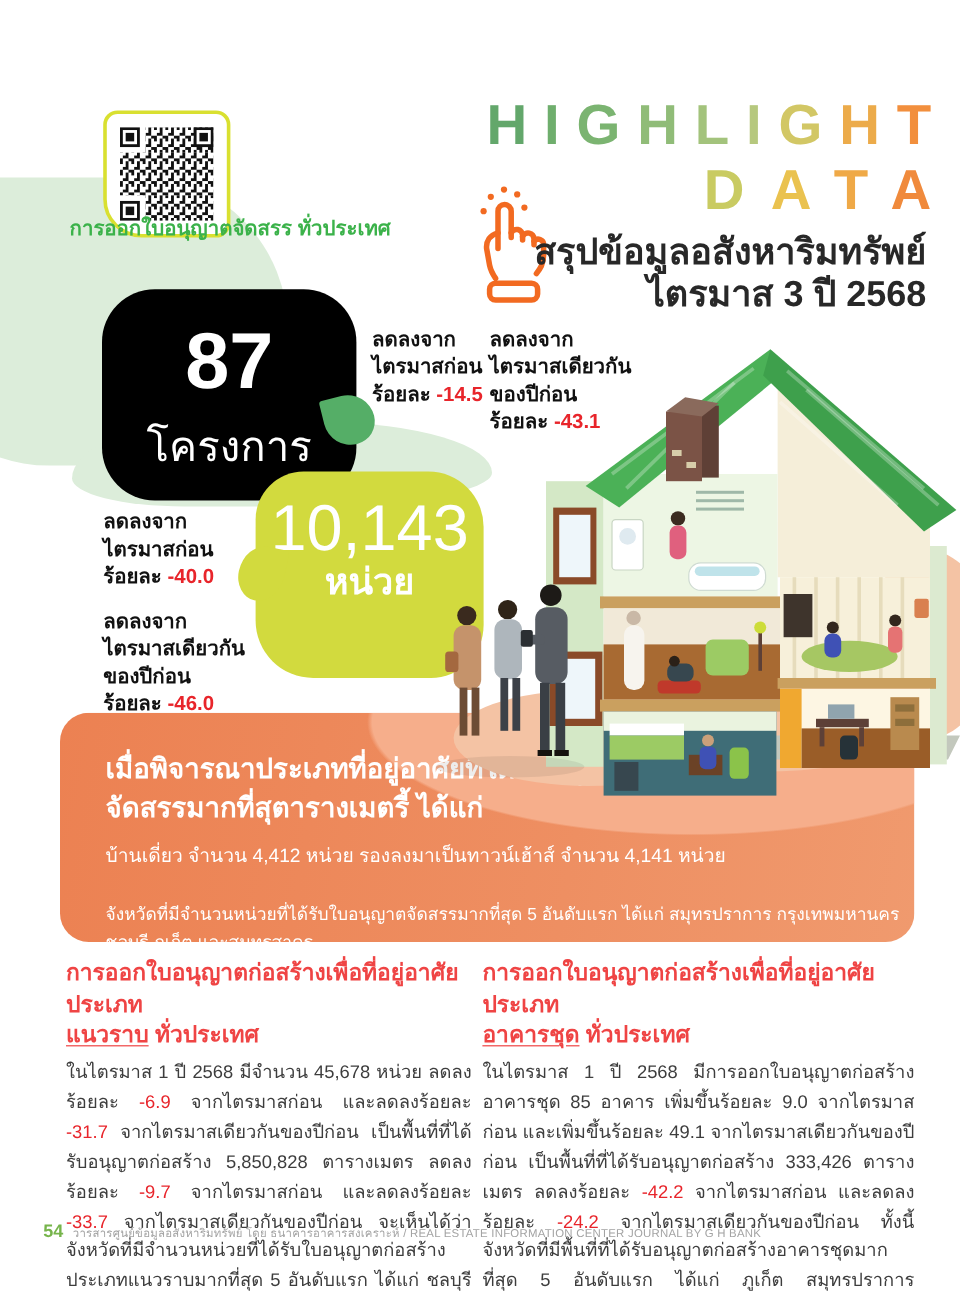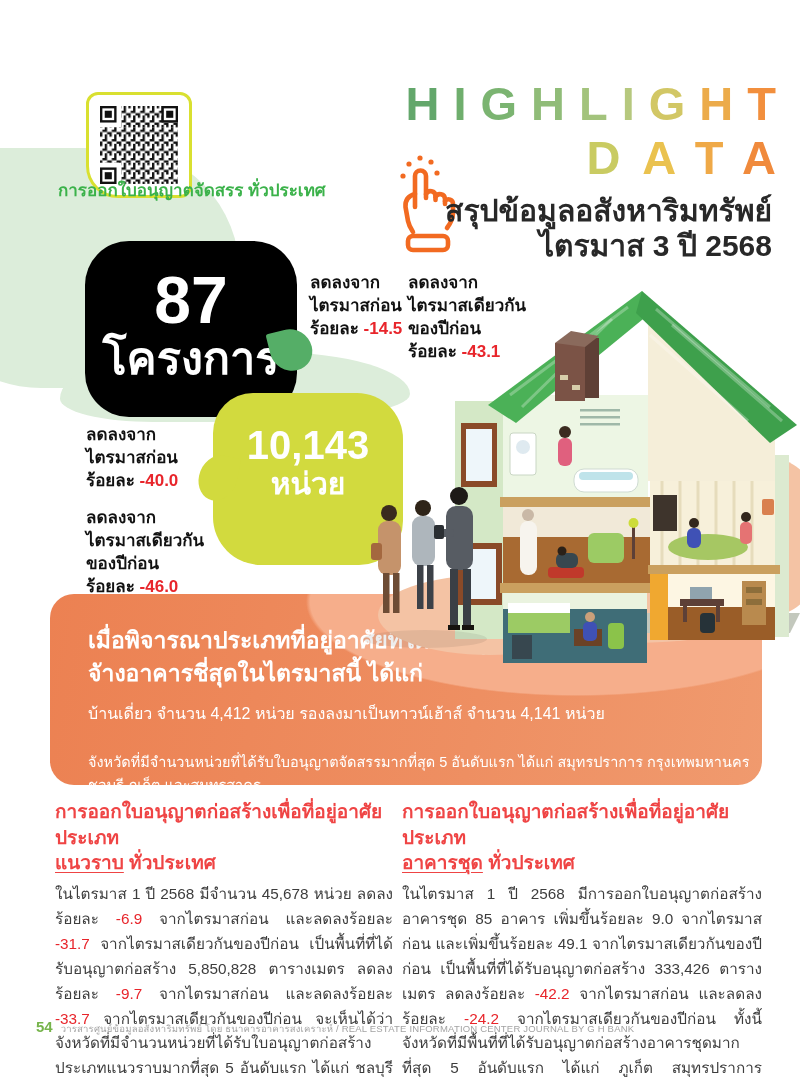--- a/index.html
+++ b/index.html
@@ -29,27 +29,27 @@
 
   .main-title{right:28px;top:193px;width:400px;text-align:right;color:#282828;
     font-size:30px;font-weight:bold;line-height:1.18;z-index:2;}
 
   
   .bubble-green{left:85px;top:241px;width:212px;height:176px;background:#000000;
     border-radius:44px;z-index:2;color:#fff;text-align:center;}
   .bubble-green::after{content:"";position:absolute;right:-15px;top:88px;width:42px;height:42px;
     background:#55ae67;border-radius:8% 70% 60% 70%;transform:rotate(-14deg);}
   .bubble-green .v{font-size:66px;font-weight:bold;line-height:1;margin-top:26px;}
-  .bubble-green .u{font-size:45px;font-weight:bold;line-height:1.15;margin-top:0;}
+  .bubble-green .u{font-size:35px;font-weight:normal;line-height:1.15;margin-top:20px;}
 
   .bubble-yellow{left:213px;top:393px;width:190px;height:172px;background:#d2da3e;
     border-radius:40px 46px 44px 48px;z-index:2;color:#fff;text-align:center;}
   .bubble-yellow::before{content:"";position:absolute;left:-14px;top:62px;width:38px;height:46px;
     background:#d2da3e;border-radius:70% 10% 70% 60%;transform:rotate(12deg);}
-  .bubble-yellow .v{font-size:40px;font-weight:bold;line-height:1;margin-top:32px;}
+  .bubble-yellow .v{font-size:54px;font-weight:normal;line-height:1;margin-top:20px;}
   .bubble-yellow .u{font-size:30px;font-weight:bold;line-height:1.1;margin-top:2px;}
 
   .stat{font-size:17px;font-weight:bold;color:#111;line-height:1.35;z-index:2;}
   .stat .red{color:#e8252b;}
   .stat-a{left:310px;top:272px;width:95px;}
   .stat-b{left:408px;top:272px;width:160px;}
   .stat-c{left:86px;top:424px;width:160px;}
   .stat-d{left:86px;top:507px;width:170px;}
 
   
@@ -174,21 +174,21 @@
 <div class="abs stat stat-d">
     <div>ลดลงจาก</div>
     <div>ไตรมาสเดียวกัน</div>
     <div>ของปีก่อน</div>
     <div><span>ร้อยละ </span><span class="red">-46.0</span></div>
   </div>
 
 <div class="abs orange-box">
   <div class="head">
     <div>เมื่อพิจารณาประเภทที่อยู่อาศัยที่ได้รับอนุญาต</div>
-    <div>จัางอาคารชี่สุดในไตรมาสนี้ ได้แก่</div>
+    <div>จัดสรรมากที่สุตารางเมตรี้ ได้แก่</div>
   </div>
   <div class="body">
     <div>บ้านเดี่ยว จำนวน 4,412 หน่วย รองลงมาเป็นทาวน์เฮ้าส์ จำนวน 4,141 หน่วย</div>
   </div>
   <div class="foot">จังหวัดที่มีจำนวนหน่วยที่ได้รับใบอนุญาตจัดสรรมากที่สุด 5 อันดับแรก ได้แก่ สมุทรปราการ กรุงเทพมหานคร ชลบุรี ภูเก็ต และสมุทรสาคร</div>
 </div>
 
 <svg class="abs house" viewBox="0 0 450 385">
 
   <ellipse cx="285" cy="298" rx="168" ry="60" fill="#f4c3a4"></ellipse>

